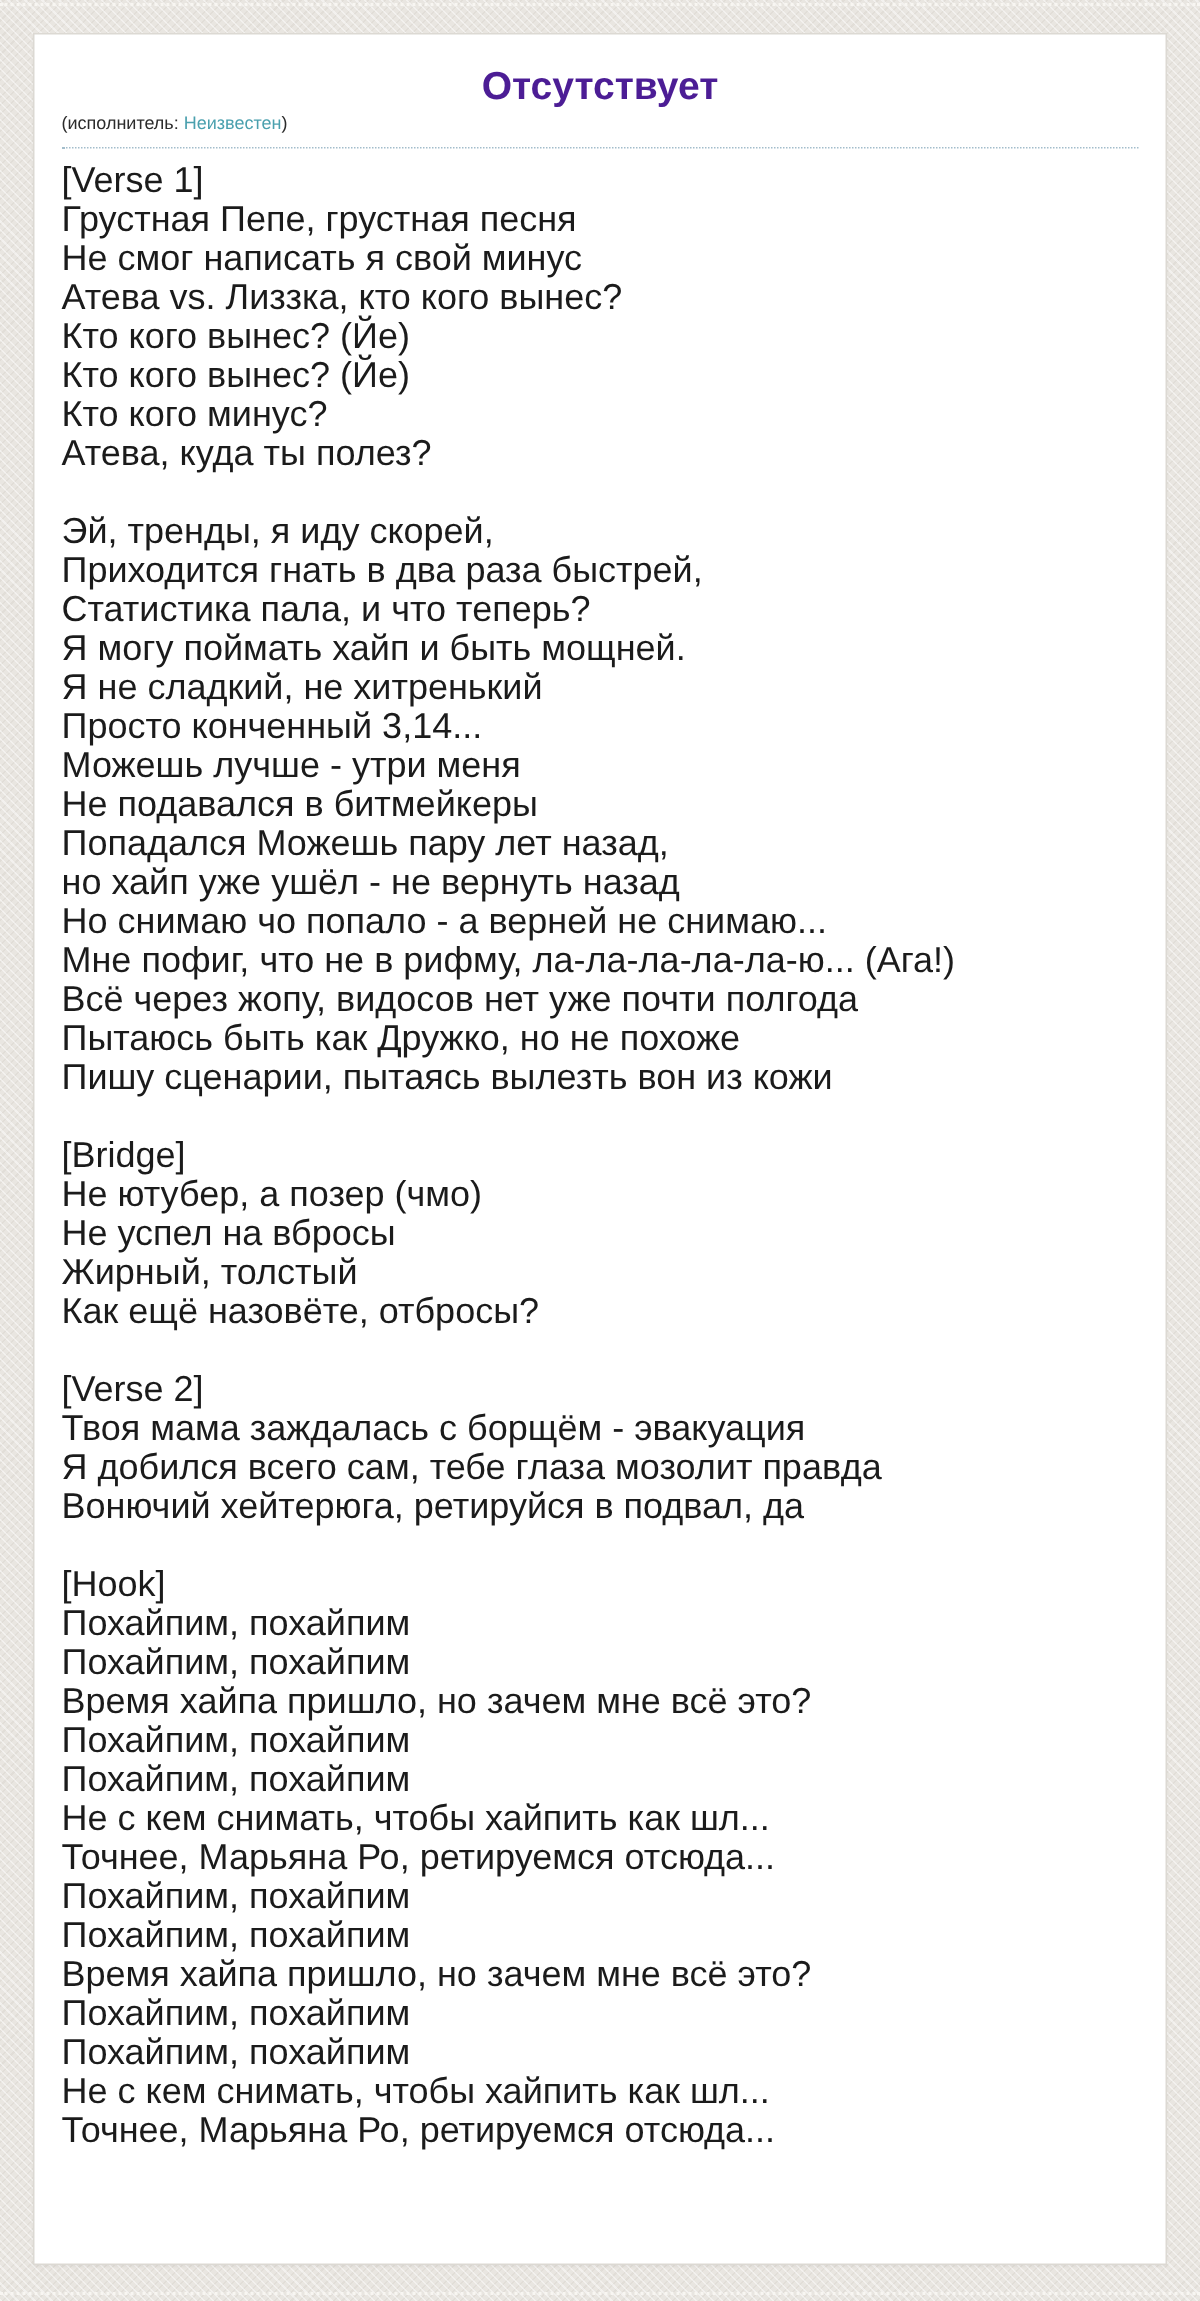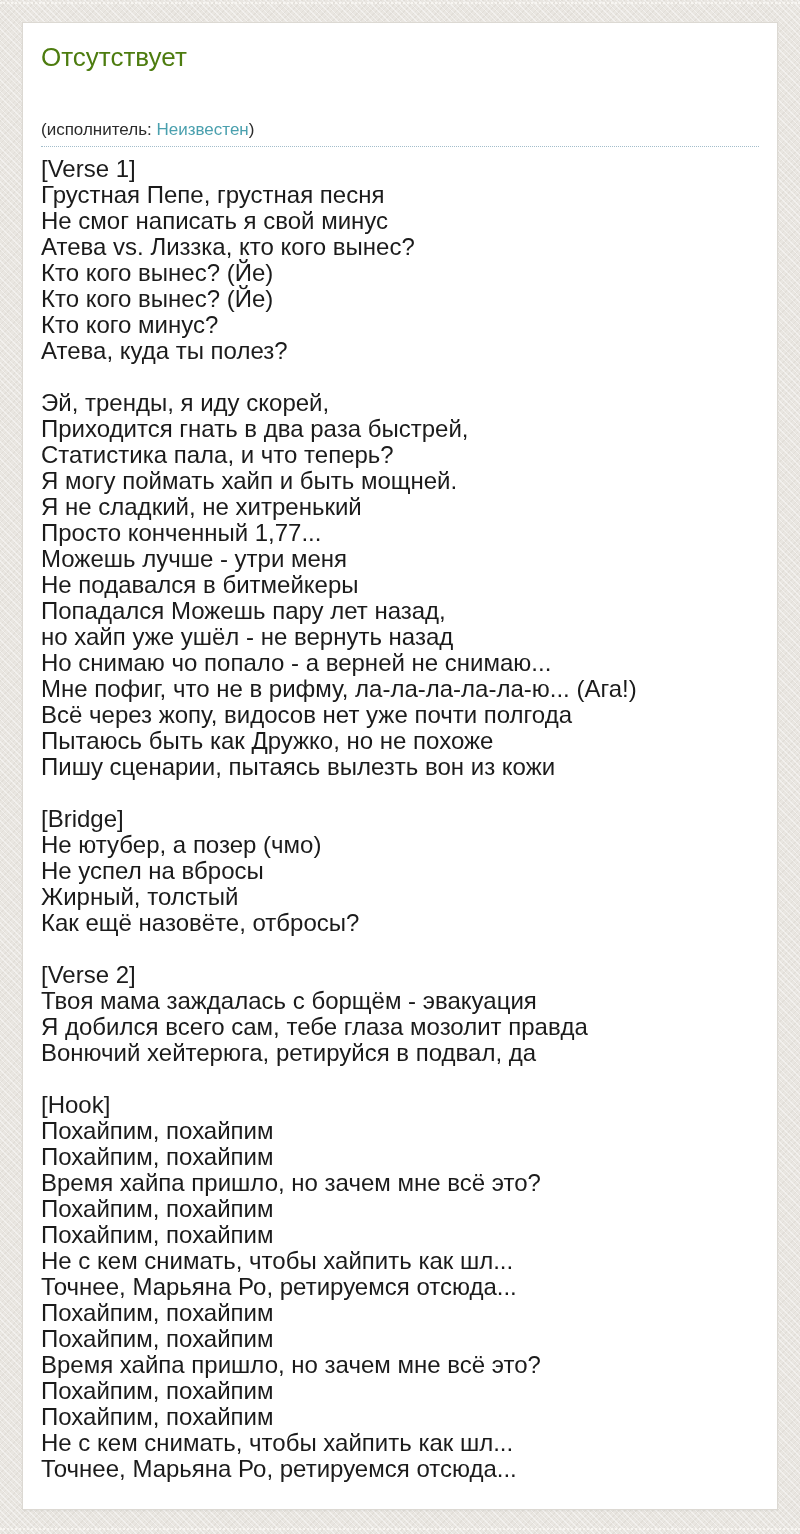--- a/index.html
+++ b/index.html
@@ -33,30 +33,30 @@
     height: 1488px;
     background: #ffffff;
     border: 1px solid #dcd9d3;
     box-shadow: 0 1px 2px rgba(0,0,0,0.05);
     padding: 20px 18px 0 18px;
   }
 
   .song-title {
     font-size: 26px;
     line-height: 28px;
-    font-weight: 400;
-    color: #4d7c0f;
+    font-weight: 700;
+    color: #4c1d95;
+    text-align: center;
   }
   .artist-line {
-    font-size: 17px;
+    font-size: 12px;
     line-height: 22px;
     color: #2b2b2b;
     padding-bottom: 5px;
     border-bottom: 1px dotted #a3bdcb;
-    margin-top: 48px;
   }
   .artist-link {
     color: #4aa0ae;
     text-decoration: none;
     cursor: pointer;
   }
 
   .lyrics {
     margin-top: 9px;
     font-size: 24px;
@@ -83,21 +83,21 @@
       <div class="lyric-line">Кто кого вынес? (Йе)</div>
       <div class="lyric-line">Кто кого вынес? (Йе)</div>
       <div class="lyric-line">Кто кого минус?</div>
       <div class="lyric-line">Атева, куда ты полез?</div>
       <div class="lyric-line">&nbsp;</div>
       <div class="lyric-line">Эй, тренды, я иду скорей,</div>
       <div class="lyric-line">Приходится гнать в два раза быстрей,</div>
       <div class="lyric-line">Статистика пала, и что теперь?</div>
       <div class="lyric-line">Я могу поймать хайп и быть мощней.</div>
       <div class="lyric-line">Я не сладкий, не хитренький</div>
-      <div class="lyric-line">Просто конченный 1,77...</div>
+      <div class="lyric-line">Просто конченный 3,14...</div>
       <div class="lyric-line">Можешь лучше - утри меня</div>
       <div class="lyric-line">Не подавался в битмейкеры</div>
       <div class="lyric-line">Попадался Можешь пару лет назад,</div>
       <div class="lyric-line">но хайп уже ушёл - не вернуть назад</div>
       <div class="lyric-line">Но снимаю чо попало - а верней не снимаю...</div>
       <div class="lyric-line">Мне пофиг, что не в рифму, ла-ла-ла-ла-ла-ю... (Ага!)</div>
       <div class="lyric-line">Всё через жопу, видосов нет уже почти полгода</div>
       <div class="lyric-line">Пытаюсь быть как Дружко, но не похоже</div>
       <div class="lyric-line">Пишу сценарии, пытаясь вылезть вон из кожи</div>
       <div class="lyric-line">&nbsp;</div>

